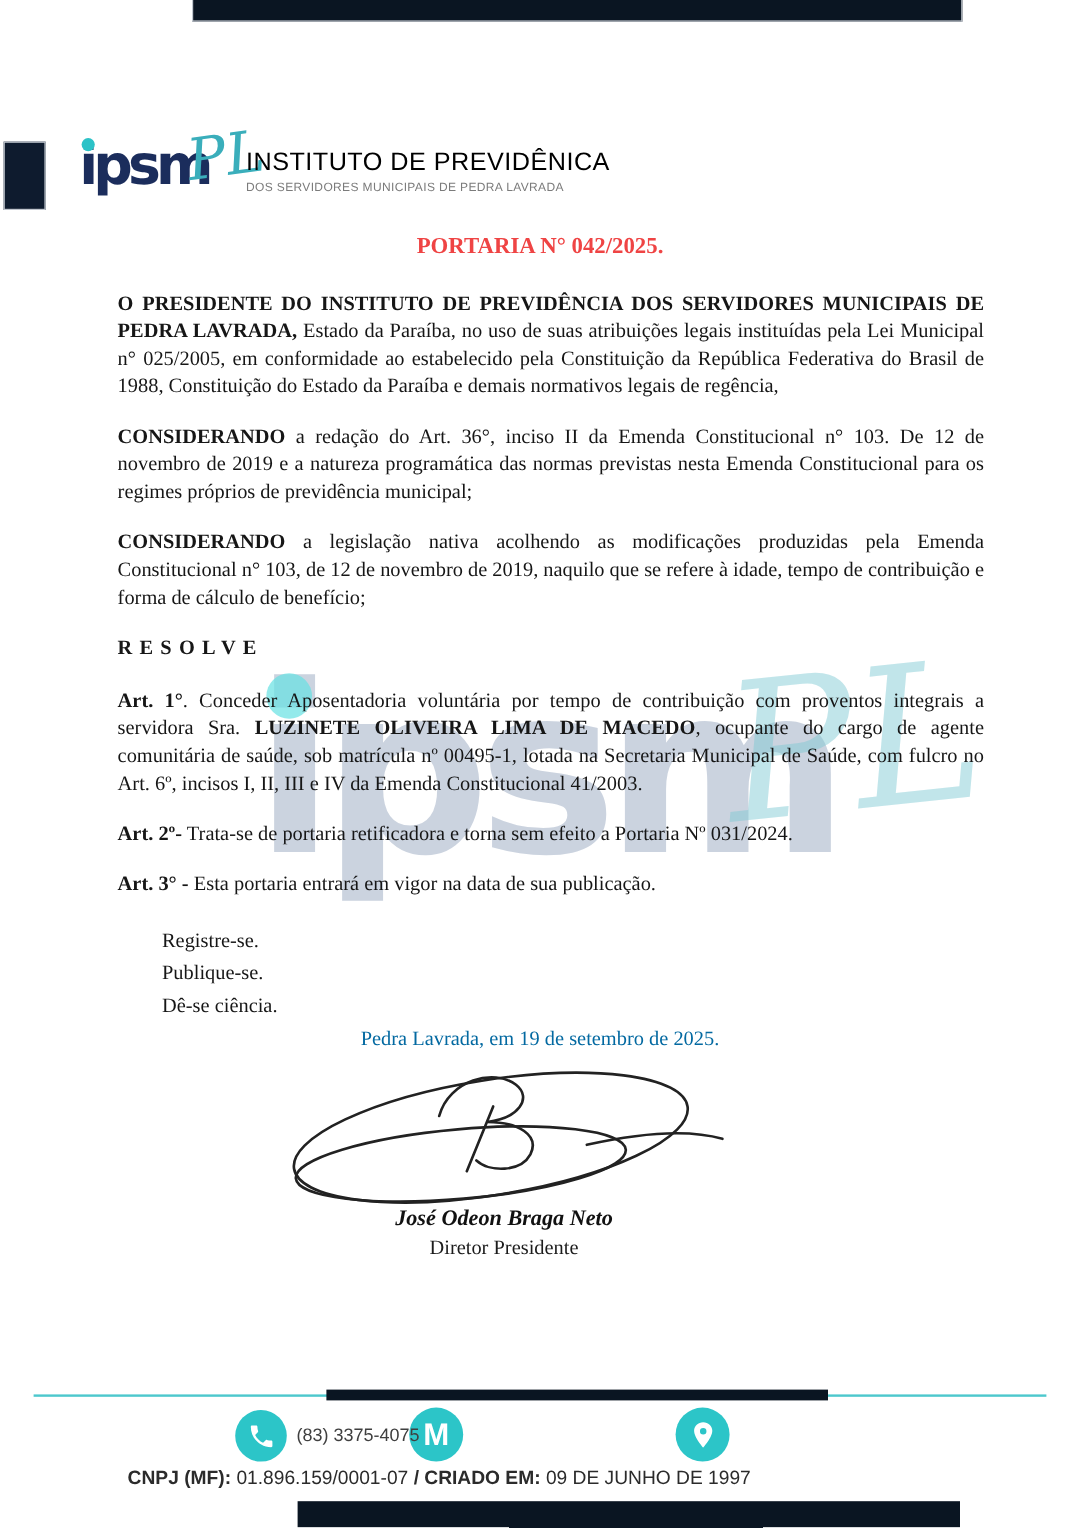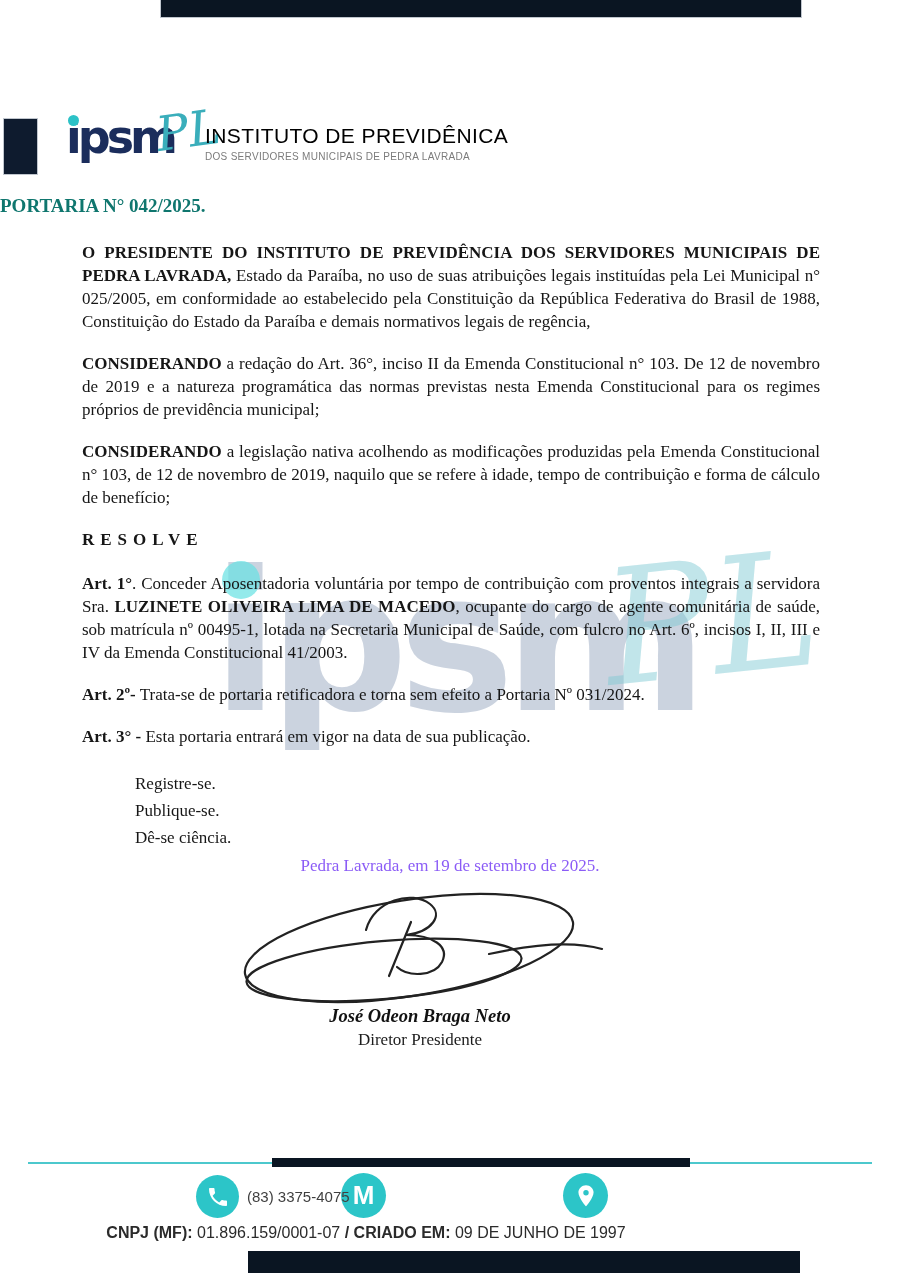--- a/index.html
+++ b/index.html
@@ -29,30 +29,30 @@
   .watermark { position:absolute; left:212px; top:545px; z-index:0; pointer-events:none; }
   .wm-word { position:relative; font-family:"DejaVu Sans", sans-serif; font-weight:bold;
              font-size:195px; line-height:1; letter-spacing:-10px; color:rgba(152,168,192,0.50); }
   .wm-dot { position:absolute; left:10px; top:16px; width:38px; height:38px; border-radius:50%;
              background:rgba(101,225,226,0.70); }
   .wm-script { position:absolute; left:392px; top:-6px; font-family:"DejaVu Serif", serif;
              font-style:italic; font-size:160px; line-height:1; color:rgba(126,201,211,0.48);
              transform:rotate(-6deg); }
 
   
-  .doc-title { position:absolute; top:195px; left:0; width:900px; text-align:left;
-             font-weight:bold; font-size:19px; color:#0f766e; z-index:1; }
+  .doc-title { position:absolute; top:195px; left:0; width:900px; text-align:center;
+             font-weight:bold; font-size:19px; color:#ef4444; z-index:1; }
   .content { position:absolute; left:82px; top:241px; width:738px; z-index:1;
              font-size:17px; line-height:23px; text-align:justify; color:#161616; }
-  .content p { margin:0 0 19px 0; }
+  .content p { margin:0 0 19px 16px; }
   .resolve { font-weight:bold; letter-spacing:6px; text-align:left; margin-bottom:21px !important; }
   .b { font-weight:bold; }
   .closing { position:absolute; left:135px; top:770px; z-index:1; font-size:17px; line-height:27px; color:#161616; }
   .dateline { position:absolute; top:856px; left:0; width:900px; text-align:center;
-             font-size:17px; color:#8b5cf6; z-index:1; }
+             font-size:17px; color:#0369a1; z-index:1; }
 
   
   .sig-wrap { position:absolute; top:888px; left:0; width:840px; text-align:center; z-index:1; }
   .sig-svg { display:block; margin:0 auto; }
   .signer-name { font-weight:bold; font-style:italic; font-size:18.5px; color:#111; margin-top:2px; }
   .signer-role { font-size:17px; color:#1c1c1c; margin-top:3px; }
 
   
   .footer-rule { position:absolute; left:28px; top:1162px; width:844px; height:2px; background:#4cc8cd; }
   .footer-rule-bar { position:absolute; left:272px; top:1158px; width:418px; height:9px; background:#0a1522; }

